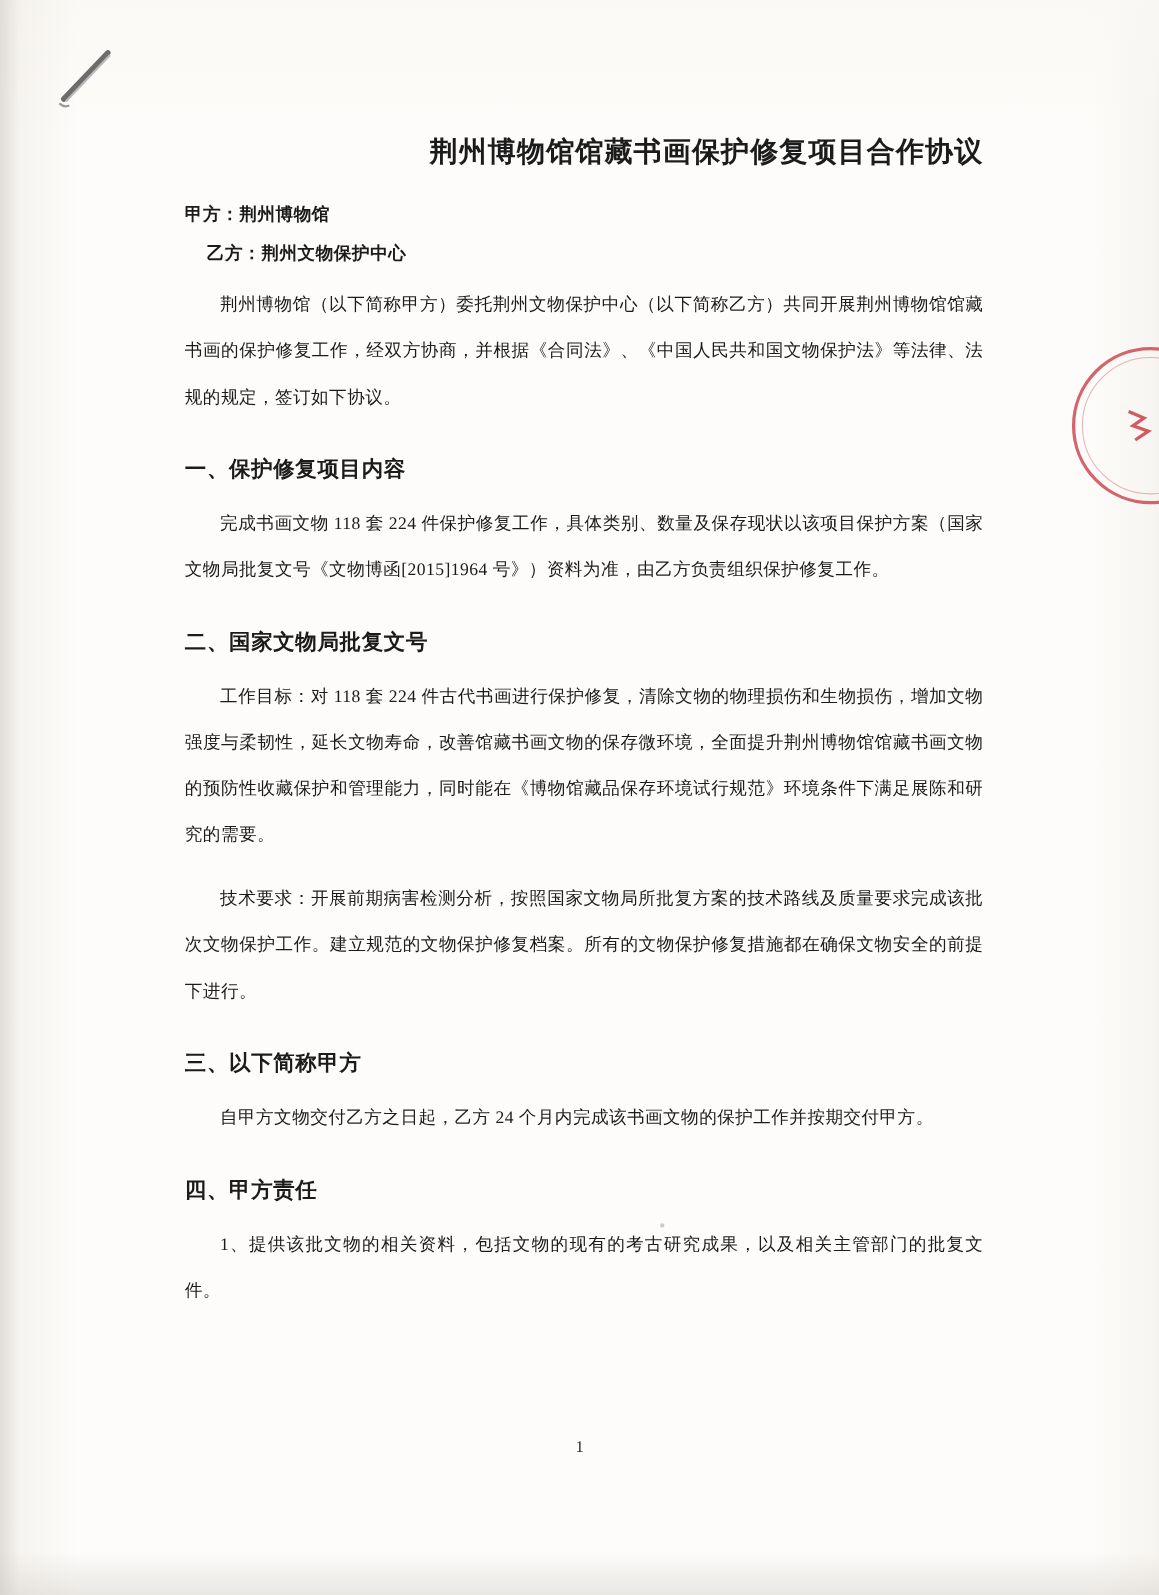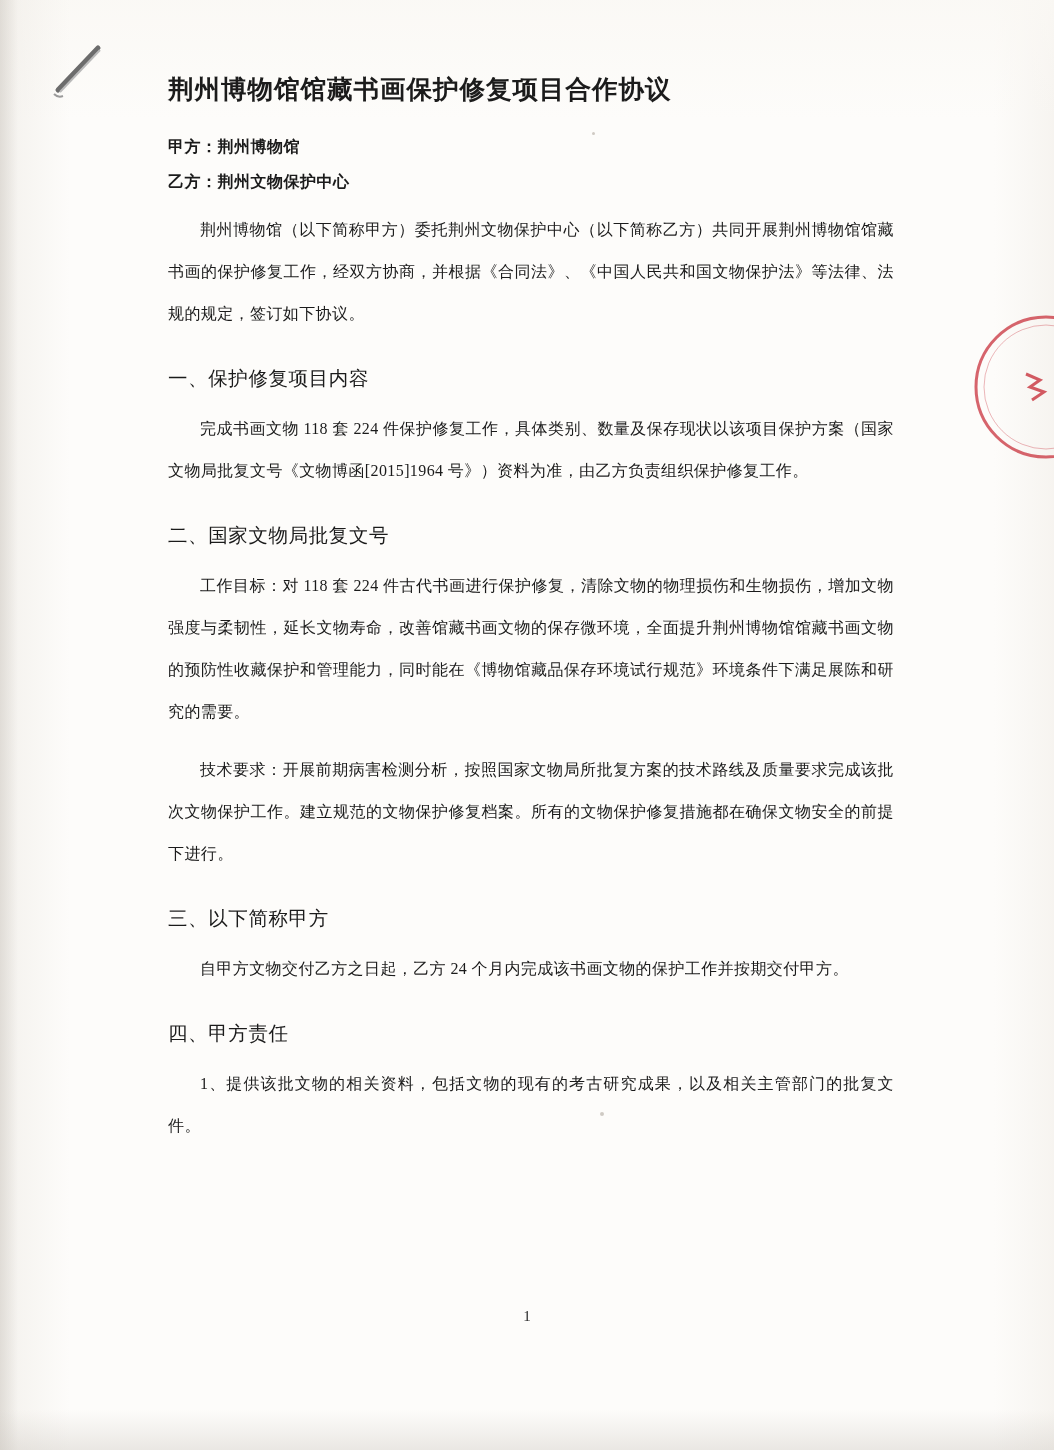--- a/index.html
+++ b/index.html
@@ -27,48 +27,48 @@
       linear-gradient(270deg, rgba(240,236,230,0.5) 0px, rgba(255,255,255,0) 60px);
     pointer-events: none;
   }
   .content {
     position: absolute;
     left: 168px;
     top: 0;
     width: 726px;
   }
   .doc-title {
-    margin-top: 72px;
-    text-align: left;
+    margin-top: 120px;
+    text-align: right;
     font-size: 25.5px;
     font-weight: bold;
     letter-spacing: 1px;
     font-family: "Liberation Sans", "DejaVu Sans", sans-serif;
   }
   .party-line {
     margin-top: 30px;
     font-size: 16px;
     font-weight: bold;
     letter-spacing: 0.5px;
     font-family: "Liberation Sans", "DejaVu Sans", sans-serif;
   }
-  .party-line.second { margin-top: 14px; }
+  .party-line.second { margin-top: 14px; margin-left: 20px; }
 
   p.body-para {
     margin: 16px 0 0 0;
     font-size: 16px;
     line-height: 42px;
     text-indent: 2em;
     text-align: justify;
     letter-spacing: 0.4px;
   }
   .section-head {
     margin-top: 30px;
     font-size: 19.5px;
-    font-weight: normal;
+    font-weight: bold;
     letter-spacing: 0.6px;
     font-family: "Liberation Sans", "DejaVu Sans", sans-serif;
   }
   .page-number {
     position: absolute;
     left: 0;
     top: 1308px;
     width: 1054px;
     text-align: center;
     font-size: 15px;

